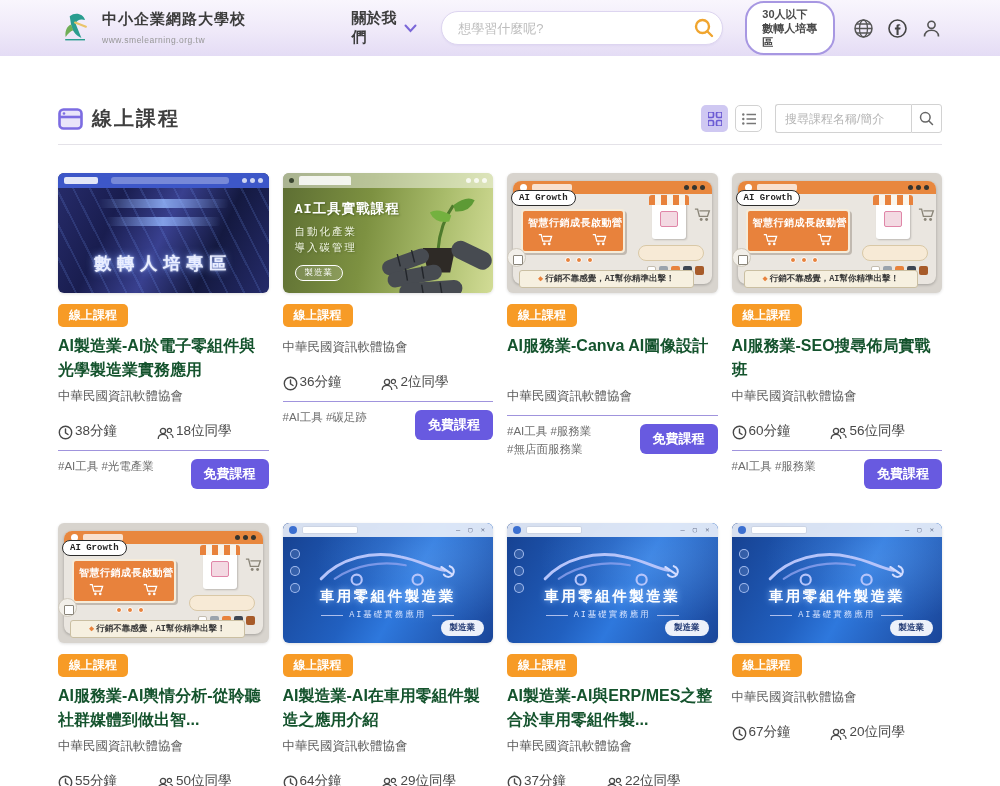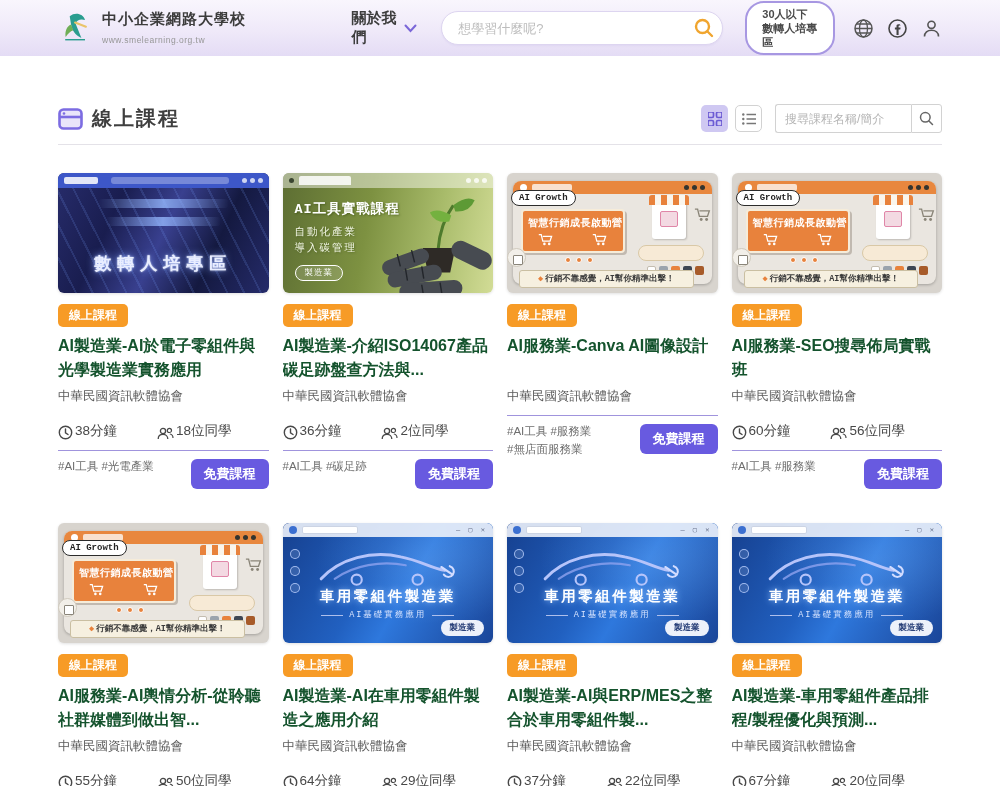--- a/index.html
+++ b/index.html
@@ -349,21 +349,20 @@
           <g stroke="#23262b" stroke-width="1.4">
             <path d="M20 66 l3 12 M34 62 l3 12 M28 80 l2 12 M44 78 l2 12 M44 96 l2 12 M62 94 l2 12"></path>
           </g>
         </svg>
         <div class="tg-heading">AI工具實戰課程</div>
         <div class="tg-line tg-l1">自動化產業</div>
         <div class="tg-line tg-l2">導入碳管理</div>
         <span class="tg-badge">製造業</span>
       </div>
       <span class="badge">線上課程</span>
-      <h3 class="ctitle">AI製造業-介紹ISO14067產品碳足跡盤查方法與...</h3>
       <div class="corg">中華民國資訊軟體協會</div>
       <div class="meta">
         <span class="meta-item first">
             <span>
               <svg width="15" height="15" viewBox="0 0 15 15">
                 <circle cx="7.5" cy="7.5" r="6.2" stroke="#484848" stroke-width="1.4" fill="none"></circle>
                 <path d="M7.5 4 V7.8 L10 9.5" stroke="#484848" stroke-width="1.4" fill="none" stroke-linecap="round"></path>
               </svg>
             </span>
             <span>36分鐘</span>
@@ -765,21 +764,20 @@
           <path d="M22 40 C44 24, 78 18, 106 24" stroke="#8ea2ef" stroke-width="2.5" fill="none" stroke-linecap="round" opacity=".8"></path>
           <circle cx="48" cy="41" r="6" stroke="#b6c4fa" stroke-width="2.5" fill="none"></circle>
           <circle cx="120" cy="41" r="6" stroke="#b6c4fa" stroke-width="2.5" fill="none"></circle>
           <path d="M148 26 l12 8 M158 25 a6.5 6.5 0 1 1 -7 10" stroke="#d2dcff" stroke-width="2.5" fill="none" stroke-linecap="round"></path>
         </svg>
         <div class="tc-title">車用零組件製造業</div>
         <div class="tc-sub">AI基礎實務應用</div>
         <span class="tc-badge">製造業</span>
       </div>
       <span class="badge">線上課程</span>
-      <h3 class="ctitle">AI製造業-車用零組件產品排程/製程優化與預測...</h3>
       <div class="corg">中華民國資訊軟體協會</div>
       <div class="meta">
         <span class="meta-item first">
             <span>
               <svg width="15" height="15" viewBox="0 0 15 15">
                 <circle cx="7.5" cy="7.5" r="6.2" stroke="#484848" stroke-width="1.4" fill="none"></circle>
                 <path d="M7.5 4 V7.8 L10 9.5" stroke="#484848" stroke-width="1.4" fill="none" stroke-linecap="round"></path>
               </svg>
             </span>
             <span>67分鐘</span>

